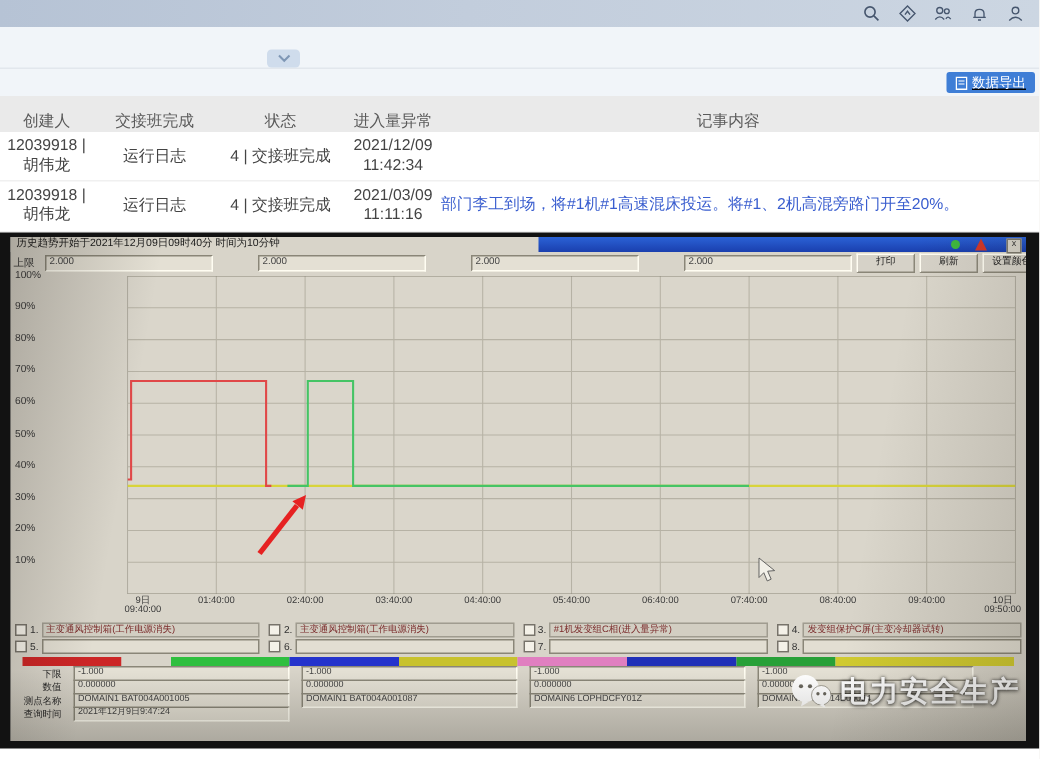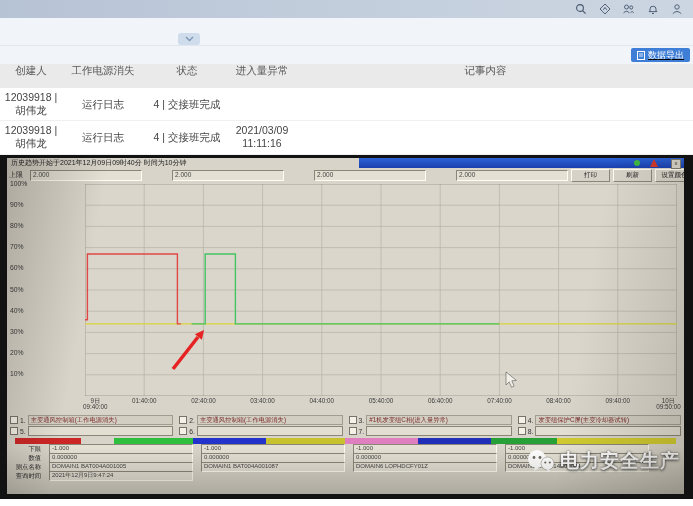--- a/index.html
+++ b/index.html
@@ -12,21 +12,21 @@
   .tb-ic{display:inline-flex;width:13px;height:13px;align-items:center;justify-content:center;cursor:pointer;}
   .subbar{height:27px;background:#f1f5f9;position:relative;border-bottom:1px solid #e2e7ed;}
   .chevron-btn{position:absolute;left:178px;top:15px;width:22px;height:12px;background:#cfdcec;
                border-radius:3px;display:flex;align-items:center;justify-content:center;cursor:pointer;}
   .actionbar{height:18px;background:#f1f5f9;display:flex;justify-content:flex-end;align-items:center;padding-right:3px;text-decoration:underline;}
   .export-btn{height:14px;background:#3f7ed6;color:#fff;font-size:9px;border-radius:2px;
               display:flex;align-items:center;gap:3px;padding:0 6px;cursor:pointer;}
 
   
   .logtable{background:#fff;font-size:10.5px;color:#444;}
-  .thead{display:flex;background:#eaeaea;color:#5a5a5a;height:24px;align-items:flex-start;}
+  .thead{display:flex;background:#eaeaea;color:#5a5a5a;height:24px;align-items:flex-end;}
   .th{text-align:center;}
   .c1{width:62px;} .c2{width:82px;} .c3{width:86px;} .c4{width:64px;} .c5{flex:1;padding-right:16px;}
   .trow{display:flex;align-items:center;border-bottom:1px solid #f0f0f0;padding:3px 0;min-height:26px;}
   .td{text-align:center;line-height:1.25;}
   .td.c5{text-align:left;color:#3a5ecf;line-height:1.32;}
 
   
   .photo{position:relative;height:344px;background:#121212;overflow:hidden;}
   .screen{position:absolute;left:7px;top:3px;right:9px;bottom:5px;background:#d8d4c9;
           font-size:7px;color:#333;overflow:hidden;}
@@ -138,36 +138,38 @@
           <line x1="2" y1="5" x2="6" y2="5" stroke="#fff" stroke-width="0.8"></line>
         </svg>
       </span>
       <span>数据导出</span>
     </div>
   </div>
 
   <div class="logtable">
     <div class="thead" id="thead">
         <div class="th c1">创建人</div>
-        <div class="th c2">工作电源消失</div>
+        <div class="th c2">交接班完成</div>
         <div class="th c3">状态</div>
         <div class="th c4">进入量异常</div>
         <div class="th c5">记事内容</div>
       </div>
     <div id="tbody">
         <div class="trow">
           <div class="td c1">12039918 | 胡伟龙</div>
           <div class="td c2">运行日志</div>
           <div class="td c3">4 | 交接班完成</div>
+          <div class="td c4">2021/12/09 11:42:34</div>
         </div>
         <div class="trow">
           <div class="td c1">12039918 | 胡伟龙</div>
           <div class="td c2">运行日志</div>
           <div class="td c3">4 | 交接班完成</div>
           <div class="td c4">2021/03/09 11:11:16</div>
+          <div class="td c5">部门李工到场，将#1机#1高速混床投运。将#1、2机高混旁路门开至20%。</div>
         </div>
       </div>
   </div>
 
   <div class="photo">
     <div class="screen">
 
       <div class="titlebar">
         <div class="title-text">历史趋势开始于2021年12月09日09时40分  时间为10分钟</div>
         <div class="title-blue">

